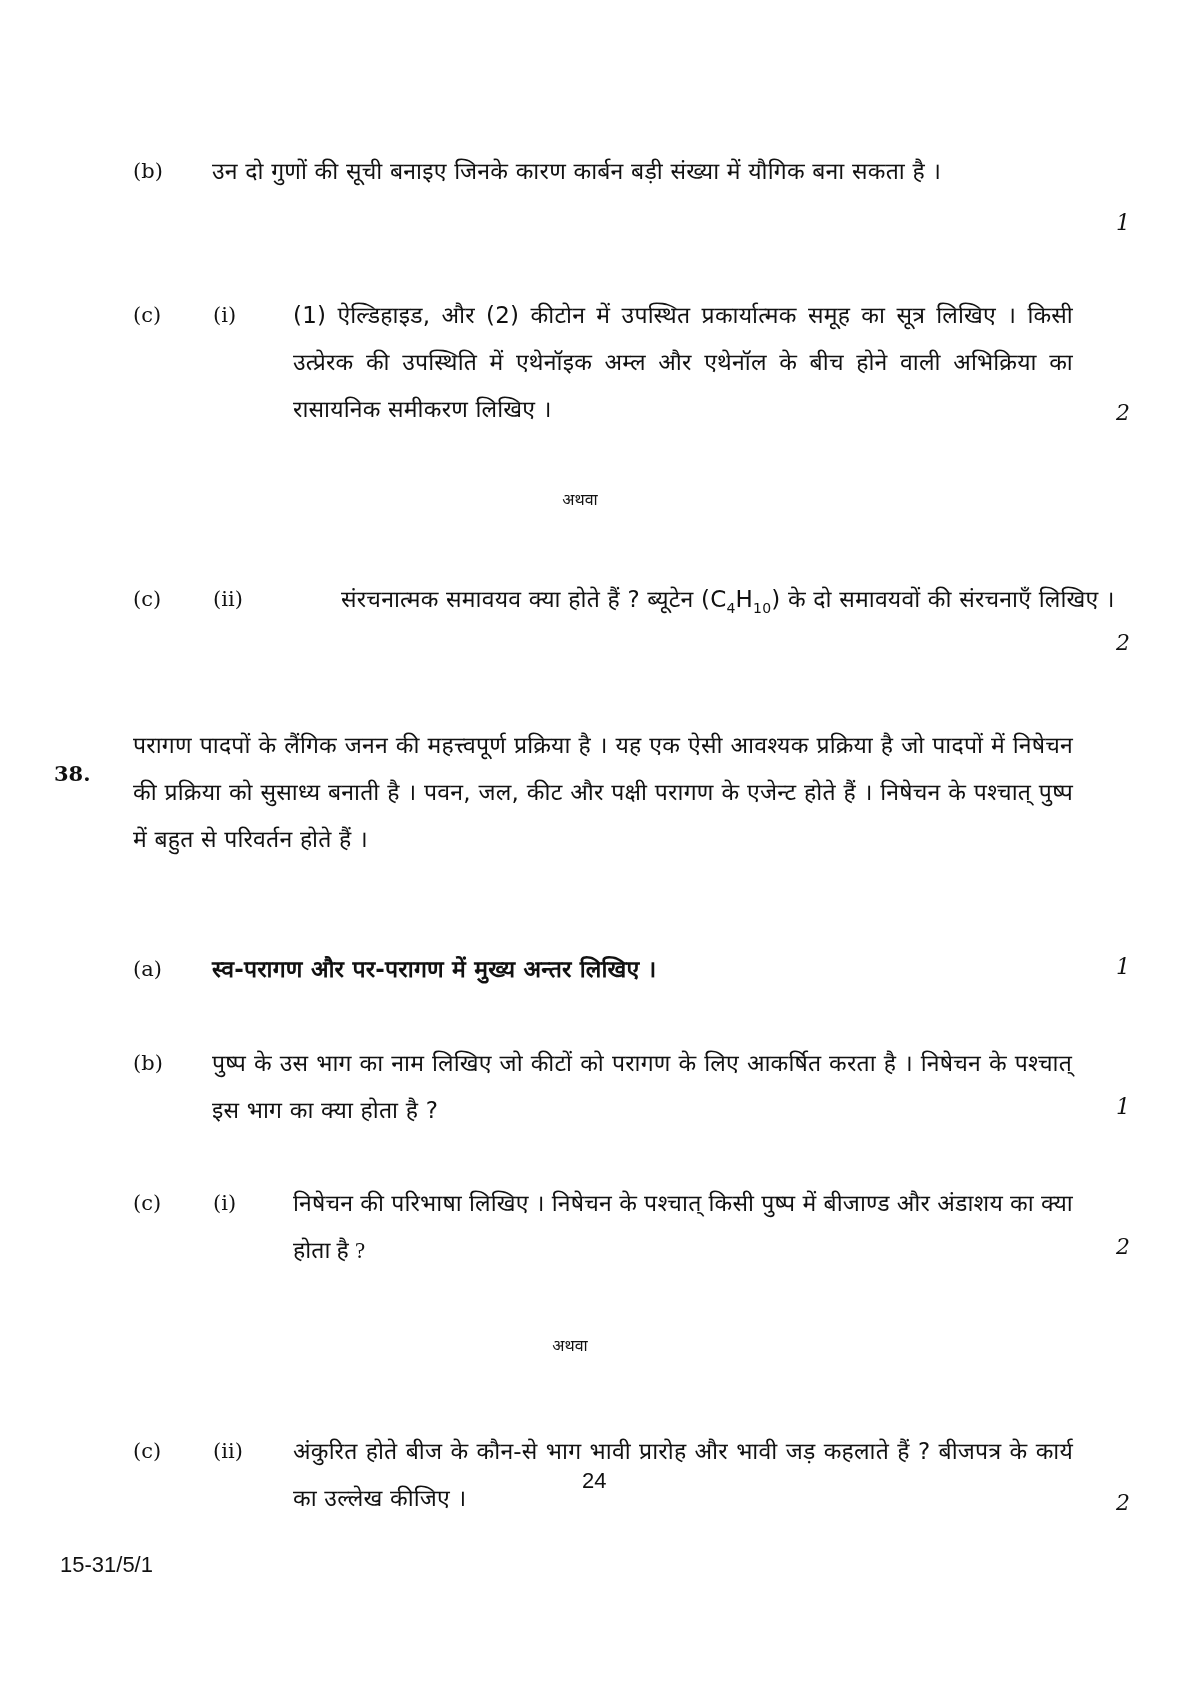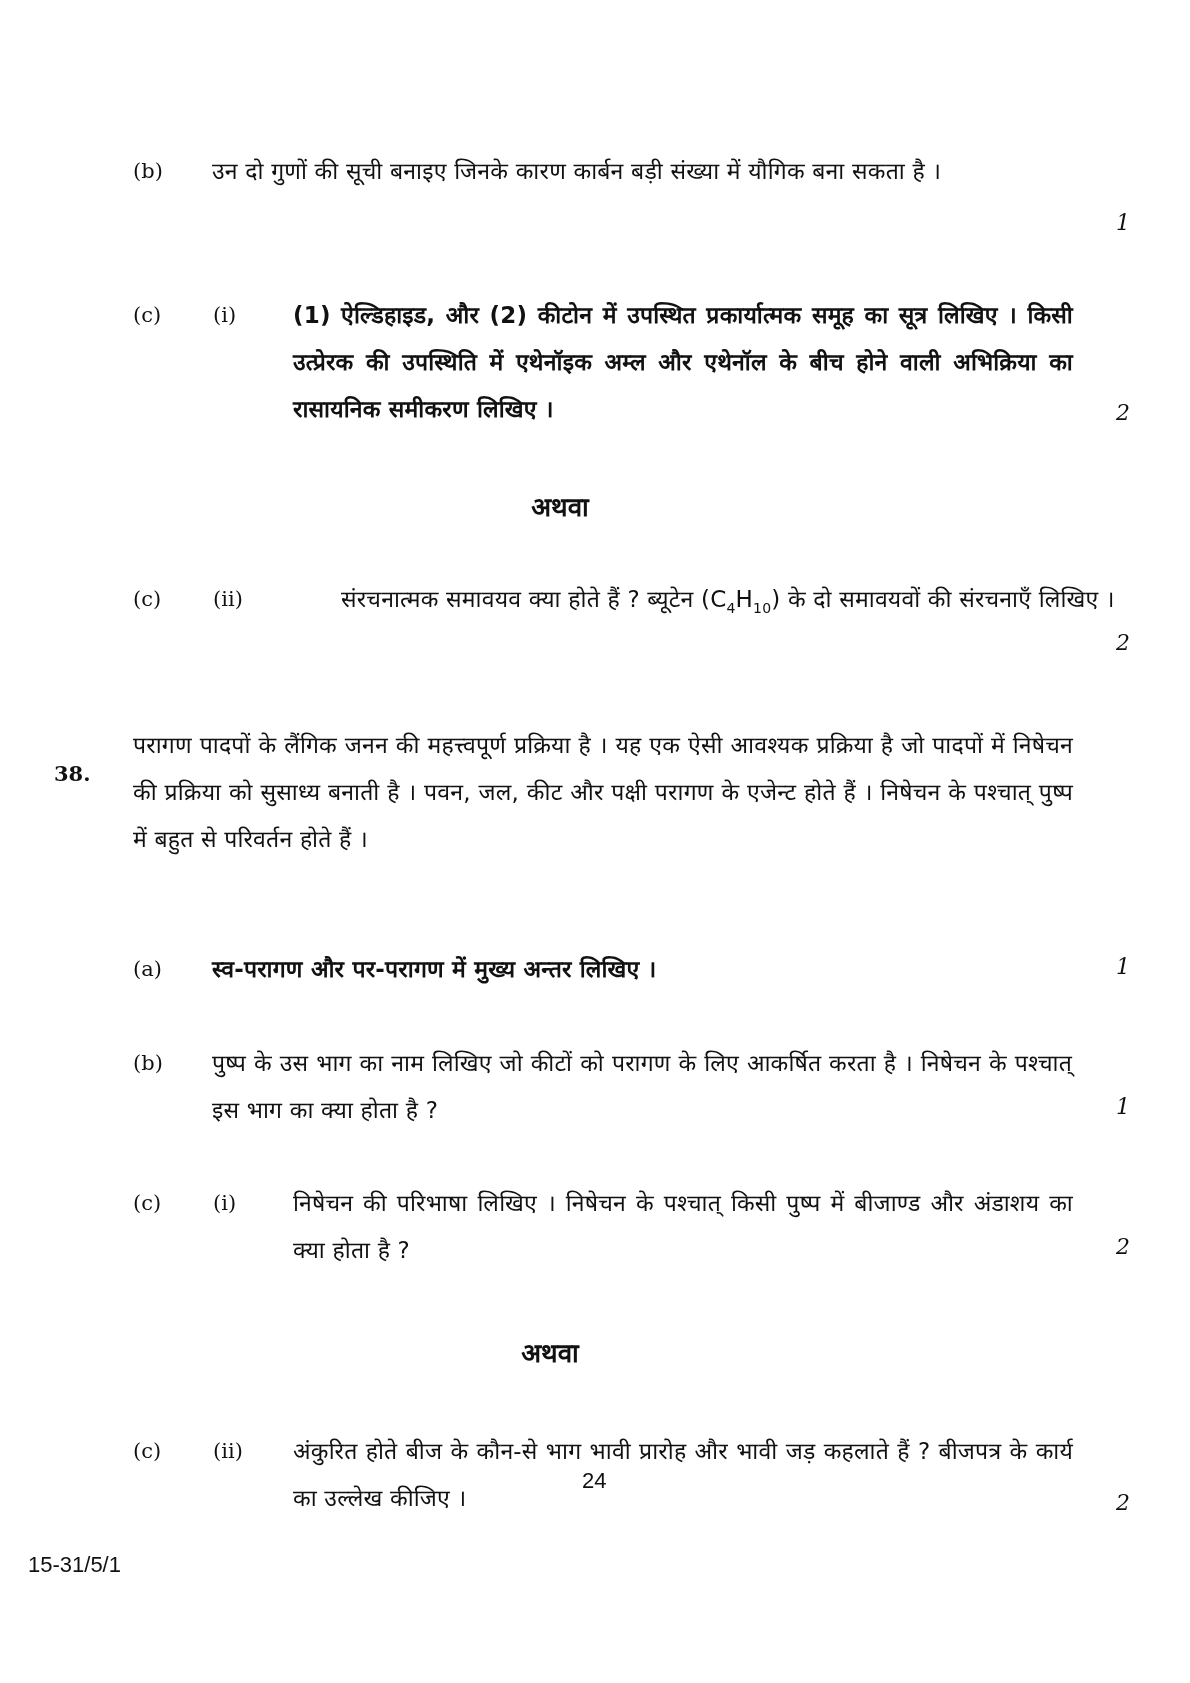--- a/index.html
+++ b/index.html
@@ -6,35 +6,35 @@
     body {
       width: 1190px; height: 1683px; position: relative; overflow: hidden;
       color: #111111;
       font-family: "DejaVu Sans", sans-serif;
     }
     .abs { position: absolute; }
     .hi { font-size: 23px; line-height: 47px; letter-spacing: 0.2px; }
     .lbl { font-family: "DejaVu Serif", serif; font-size: 21px; line-height: 47px; }
     .mark { font-family: "DejaVu Serif", serif; font-style: italic; font-size: 22px; right: 60px; text-align: right; }
     .qnum { font-family: "DejaVu Serif", serif; font-weight: bold; font-size: 21px; line-height: 47px; }
-    .athwa { font-weight: bold; font-size: 26px; text-align: center; }
+    .athwa { font-weight: normal; font-size: 16px; text-align: center; margin-left: 20px; }
     .foot { font-family: "Liberation Sans", sans-serif; font-size: 22px; }
     .txt { text-align: justify; }
     sub { font-size: 14px; }
   </style>
 </head>
 <body>
 
 <div class="abs lbl" style="left:133px; top:148px;">(b)</div>
 <div class="abs hi txt" style="left:212px; top:148px; width:860px;">उन दो गुणों की सूची बनाइए जिनके कारण कार्बन बड़ी संख्या में यौगिक बना सकता है ।</div>
 <div class="abs mark" style="top:210px;">1</div>
 
 <div class="abs lbl" style="left:133px; top:292px;">(c)</div>
 <div class="abs lbl" style="left:213px; top:292px;">(i)</div>
-<div class="abs hi txt" style="left:293px; top:292px; width:780px;font-weight:bold;">(1) ऐल्डिहाइड, और (2) कीटोन में उपस्थित प्रकार्यात्मक समूह का सूत्र लिखिए । किसी उत्प्रेरक की उपस्थिति में एथेनॉइक अम्ल और एथेनॉल के बीच होने वाली अभिक्रिया का रासायनिक समीकरण लिखिए ।</div>
+<div class="abs hi txt" style="left:293px; top:292px; width:780px;">(1) ऐल्डिहाइड, और (2) कीटोन में उपस्थित प्रकार्यात्मक समूह का सूत्र लिखिए । किसी उत्प्रेरक की उपस्थिति में एथेनॉइक अम्ल और एथेनॉल के बीच होने वाली अभिक्रिया का रासायनिक समीकरण लिखिए ।</div>
 <div class="abs mark" style="top:400px;">2</div>
 
 <div class="abs athwa" style="left:0; width:1120px; top:488px;">अथवा</div>
 
 <div class="abs lbl" style="left:133px; top:576px;">(c)</div>
 <div class="abs lbl" style="left:213px; top:576px;">(ii)</div>
 <div class="abs hi txt" style="left:293px; top:576px; width:780px;margin-left:48px;"><span>संरचनात्मक समावयव क्या होते हैं ? ब्यूटेन (C</span><sub>4</sub><span>H</span><sub>10</sub><span>) के दो समावयवों की संरचनाएँ लिखिए ।</span></div>
 <div class="abs mark" style="top:630px;">2</div>
 
 <div class="abs qnum" style="left:54px; top:750px;">38.</div>
@@ -43,24 +43,24 @@
 <div class="abs lbl" style="left:133px; top:946px;">(a)</div>
 <div class="abs hi txt" style="left:212px; top:946px; width:860px;font-weight:bold;">स्व-परागण और पर-परागण में मुख्य अन्तर लिखिए ।</div>
 <div class="abs mark" style="top:954px;">1</div>
 
 <div class="abs lbl" style="left:133px; top:1040px;">(b)</div>
 <div class="abs hi txt" style="left:212px; top:1040px; width:860px;">पुष्प के उस भाग का नाम लिखिए जो कीटों को परागण के लिए आकर्षित करता है । निषेचन के पश्चात् इस भाग का क्या होता है ?</div>
 <div class="abs mark" style="top:1094px;">1</div>
 
 <div class="abs lbl" style="left:133px; top:1180px;">(c)</div>
 <div class="abs lbl" style="left:213px; top:1180px;">(i)</div>
-<div class="abs hi txt" style="left:293px; top:1180px; width:780px;">निषेचन की परिभाषा लिखिए । निषेचन के पश्चात् किसी पुष्प में बीजाण्ड और अंडाशय का क्या होता है ?</div>
+<div class="abs hi txt" style="left:293px; top:1180px; width:780px;font-family:Liberation Serif, serif;">निषेचन की परिभाषा लिखिए । निषेचन के पश्चात् किसी पुष्प में बीजाण्ड और अंडाशय का क्या होता है ?</div>
 <div class="abs mark" style="top:1234px;">2</div>
 
 <div class="abs athwa" style="left:0; width:1100px; top:1334px;">अथवा</div>
 
 <div class="abs lbl" style="left:133px; top:1428px;">(c)</div>
 <div class="abs lbl" style="left:213px; top:1428px;">(ii)</div>
 <div class="abs hi txt" style="left:293px; top:1428px; width:780px;">अंकुरित होते बीज के कौन-से भाग भावी प्रारोह और भावी जड़ कहलाते हैं ? बीजपत्र के कार्य का उल्लेख कीजिए ।</div>
 <div class="abs mark" style="top:1490px;">2</div>
 
-<div class="abs foot" style="left:28px; top:1552px;">15-31/5/1</div>
+<div class="abs foot" style="left:60px; top:1552px;">15-31/5/1</div>
 <div class="abs foot" style="left:582px; top:1468px;">24</div>
 
 </body></html>

